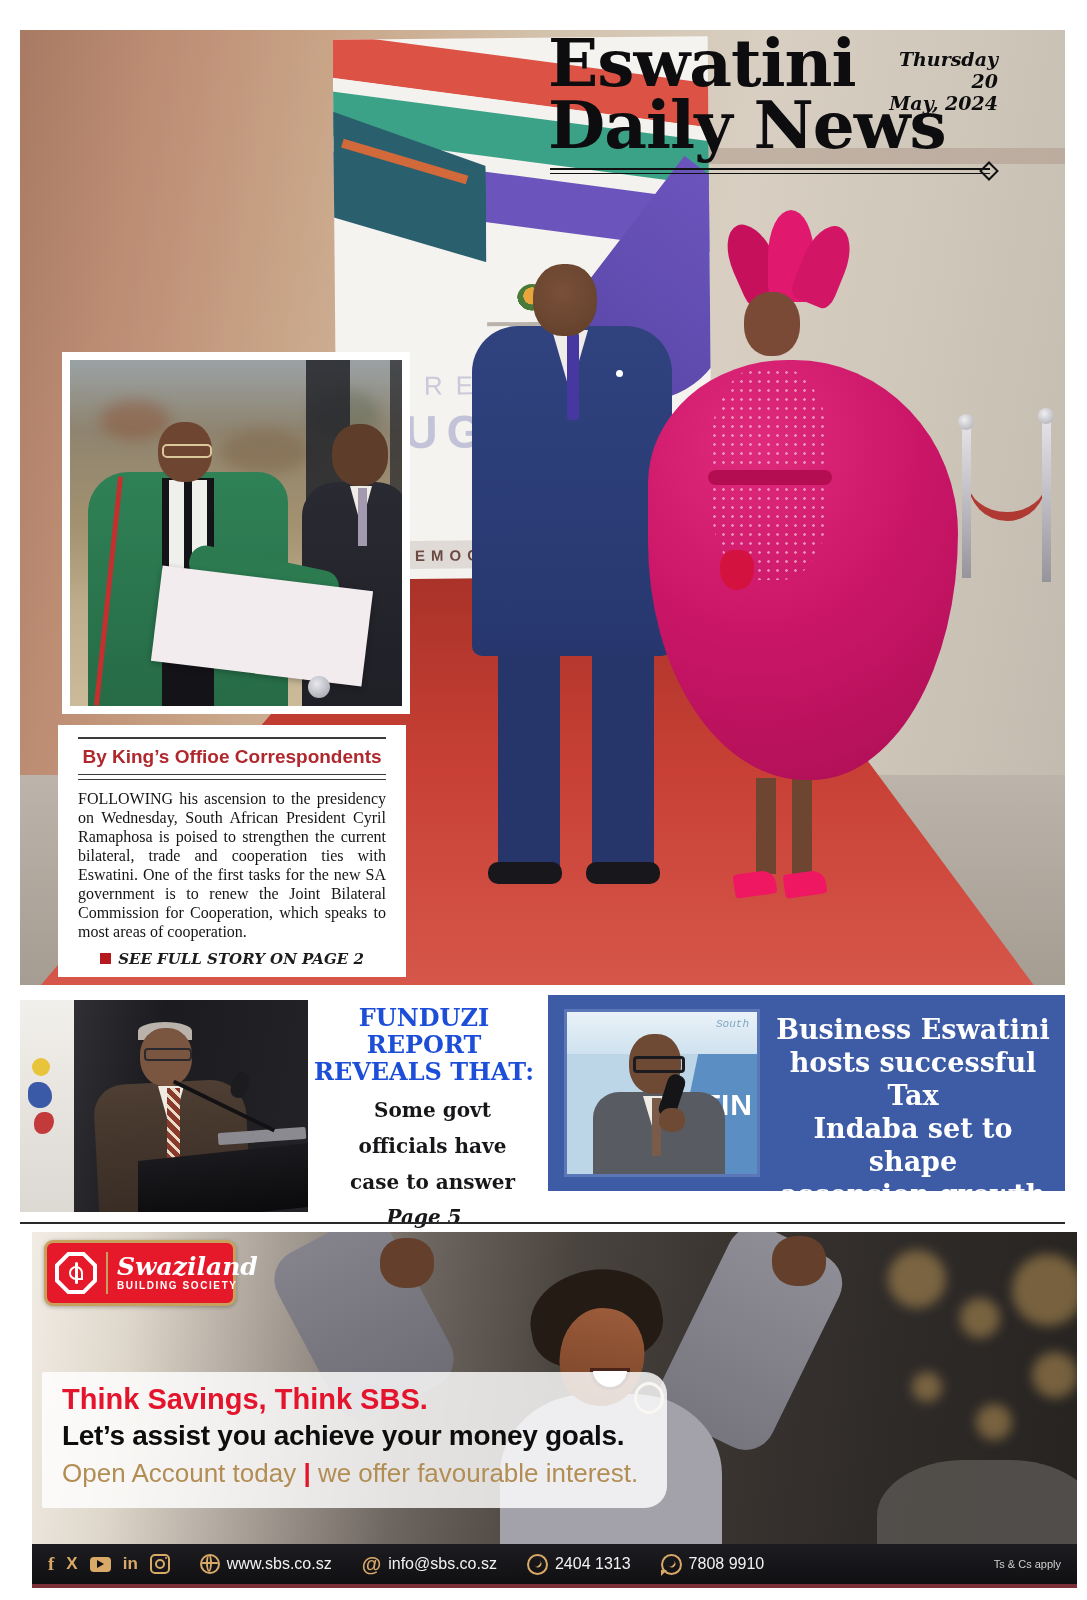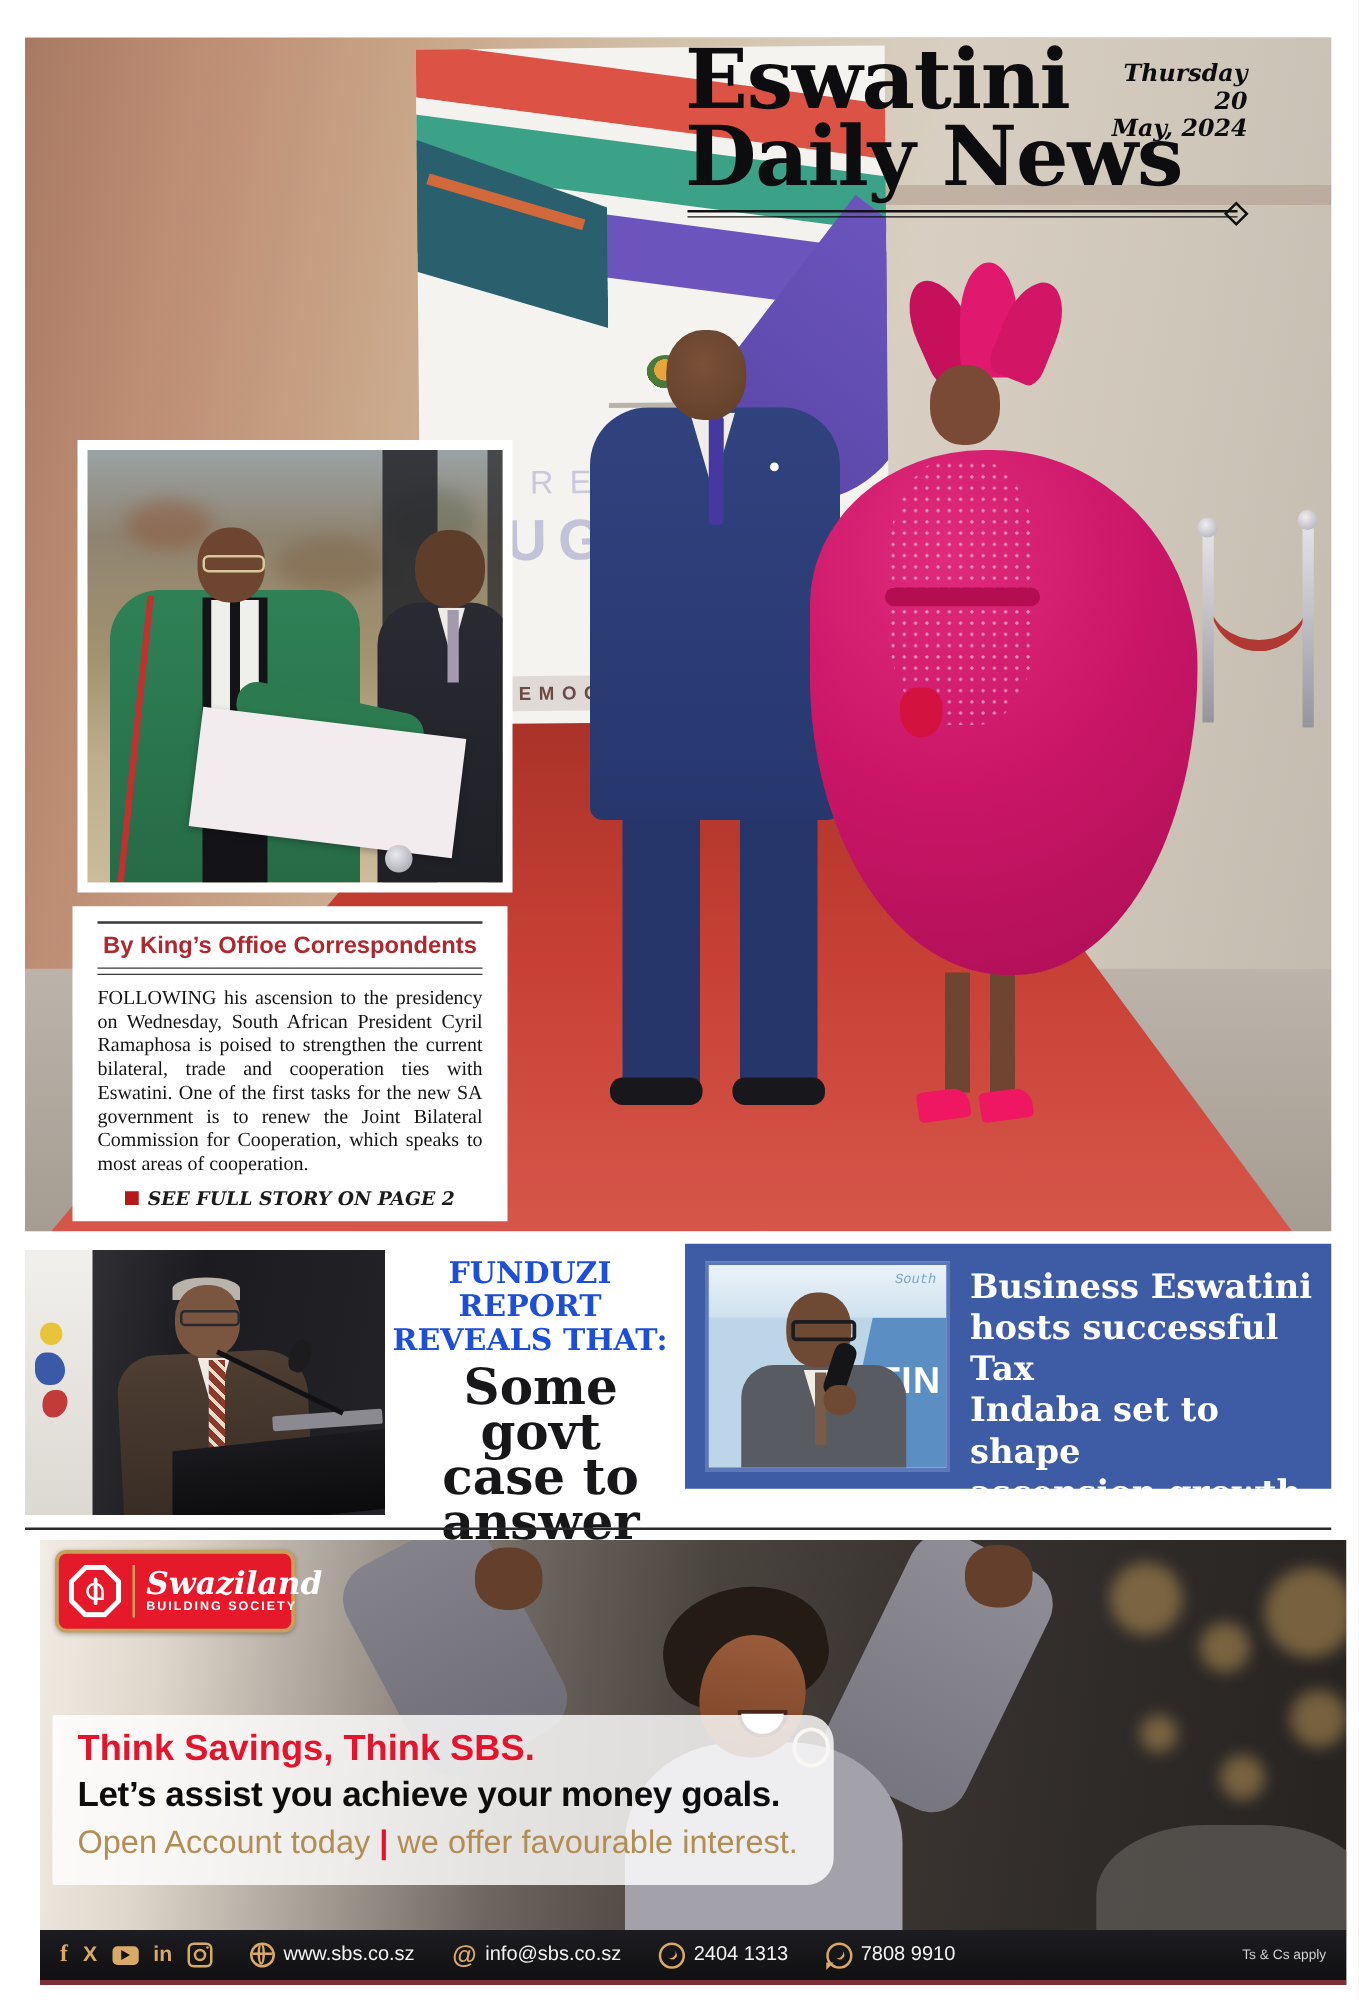--- a/index.html
+++ b/index.html
@@ -137,37 +137,37 @@
            border-radius:30px 36px 0 0;transform:rotate(-3deg);}
   .tl-shirt{left:138px;top:86px;width:26px;height:46px;background:#f0ece4;clip-path:polygon(0 0,100% 0,50% 100%);}
   .tl-tie{left:147px;top:88px;width:13px;height:72px;
           background:repeating-linear-gradient(45deg,#8a3a2a 0 5px,#e8dcc8 5px 8px);}
   .tl-micarm{left:148px;top:104px;width:112px;height:4px;background:#121214;transform:rotate(26deg);}
   .tl-michead{left:212px;top:72px;width:16px;height:26px;background:#1c1c1f;border-radius:40%;transform:rotate(20deg);}
   .tl-laptop{left:198px;top:130px;width:88px;height:12px;background:#8a8a90;border-radius:2px;transform:rotate(-4deg);}
   .tl-podium{left:118px;top:152px;width:170px;height:64px;background:linear-gradient(#1a1a1e,#0b0b0d);transform:skewY(-6deg);}
   .t-left-text{left:308px;top:1004px;width:232px;text-align:center;}
   .kicker{color:#1d4ed8;font-family:"DejaVu Serif",serif;font-weight:800;font-size:24px;line-height:27px;}
-  .tl-head-line{color:#17171a;font-family:"DejaVu Serif",serif;font-weight:800;font-size:40px;line-height:36px;margin-left:17px;}
+  .tl-head-line{color:#17171a;font-family:"DejaVu Serif",serif;font-weight:800;font-size:20px;line-height:36px;margin-left:17px;}
   .tl-headwrap{margin-top:7px;}
   .page-ref{margin-top:5px;font-family:"DejaVu Serif",serif;font-style:italic;font-weight:800;font-size:20px;color:#17171a;}
   .t-right{left:548px;top:995px;width:517px;height:196px;background:#3e5ca6;}
   .tr-photo{left:16px;top:14px;width:196px;height:168px;background:#bcd6e8;overflow:hidden;border:3px solid #5b77b8;box-sizing:border-box;}
   .trp-banner{left:0;top:0;width:100%;height:42px;background:linear-gradient(#eaf2f8,#cfe2ef);}
   .trp-south{right:8px;top:6px;font-size:11px;color:#7fa6c4;font-style:italic;font-family:Liberation Mono, monospace;}
   .trp-wedge{right:0;top:42px;width:84px;height:120px;background:#5b8fc4;clip-path:polygon(30% 0,100% 0,100% 100%,0 100%);}
   .trp-tin{right:4px;top:76px;font-weight:800;font-size:30px;color:#fff;letter-spacing:1px;}
   .trp-head{left:62px;top:22px;width:52px;height:60px;background:#6e4a35;border-radius:46%;}
   .trp-glasses{left:66px;top:44px;width:46px;height:11px;border:3px solid #1c1c20;border-radius:4px;}
   .trp-suit{left:26px;top:80px;width:132px;height:90px;background:#585c62;border-radius:26px 26px 0 0;}
   .trp-shirt{left:76px;top:84px;width:24px;height:40px;background:#f0ece6;clip-path:polygon(0 0,100% 0,50% 100%);}
   .trp-tie{left:85px;top:86px;width:9px;height:58px;background:#7a5a48;}
   .trp-mic{left:96px;top:62px;width:18px;height:44px;background:#151518;border-radius:8px;transform:rotate(18deg);}
   .trp-hand{left:92px;top:96px;width:26px;height:24px;background:#6e4a35;border-radius:45%;}
-  .tr-text{left:228px;top:18px;width:274px;text-align:left;color:#fff;}
+  .tr-text{left:228px;top:18px;width:274px;text-align:center;color:#fff;}
   .tr-line{font-family:"DejaVu Serif",serif;font-weight:800;font-size:27px;line-height:33px;}
   .tr-page{margin-top:8px;font-family:"DejaVu Serif",serif;font-style:italic;font-weight:800;font-size:19px;}
 
   .divider{left:20px;top:1222px;width:1045px;height:0;border-top:2px solid #2a2a2a;}
 
   
   .ad{left:20px;top:1232px;width:1045px;height:356px;overflow:hidden;
       background:linear-gradient(97deg,#f1ece4 0%,#ded6ca 10%,#a39b92 24%,#6e6660 36%,#4a443f 50%,#3a3531 64%,#2f2b29 80%,#262321 100%);margin-left:12px;}
   .bokeh{border-radius:50%;background:rgba(215,170,95,.45);filter:blur(6px);}
   .bk1{left:856px;top:18px;width:58px;height:58px;} .bk2{left:928px;top:66px;width:40px;height:40px;}
@@ -352,20 +352,21 @@
     <div class="abs tl-podium"></div>
     <div class="abs tl-micarm"></div>
     <div class="abs tl-michead"></div>
   </div>
 
   <div class="abs t-left-text">
     <div class="kicker">FUNDUZI REPORT</div>
     <div class="kicker">REVEALS THAT:</div>
     <div class="tl-headwrap">
       <div class="tl-head-line">Some govt</div>
+      <div class="tl-head-line">officials have</div>
       <div class="tl-head-line">case to answer</div>
     </div>
     <div class="page-ref">Page 5</div>
   </div>
 
   <div class="abs t-right">
     <div class="abs tr-photo">
       <div class="abs trp-banner"></div>
       <div class="abs trp-south">South</div>
       <div class="abs trp-wedge"></div>

